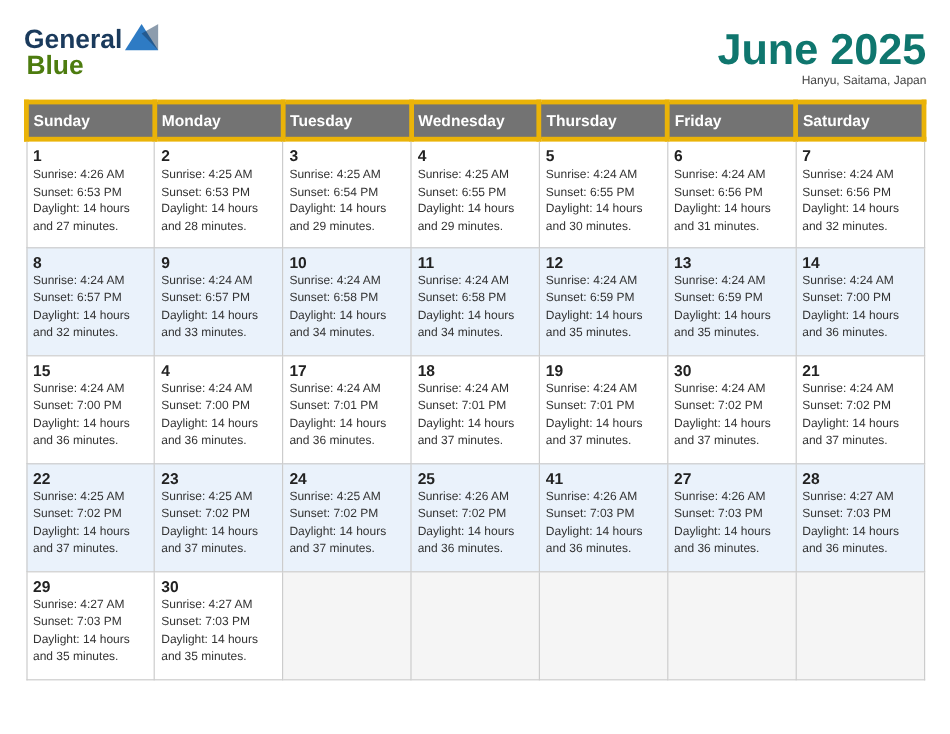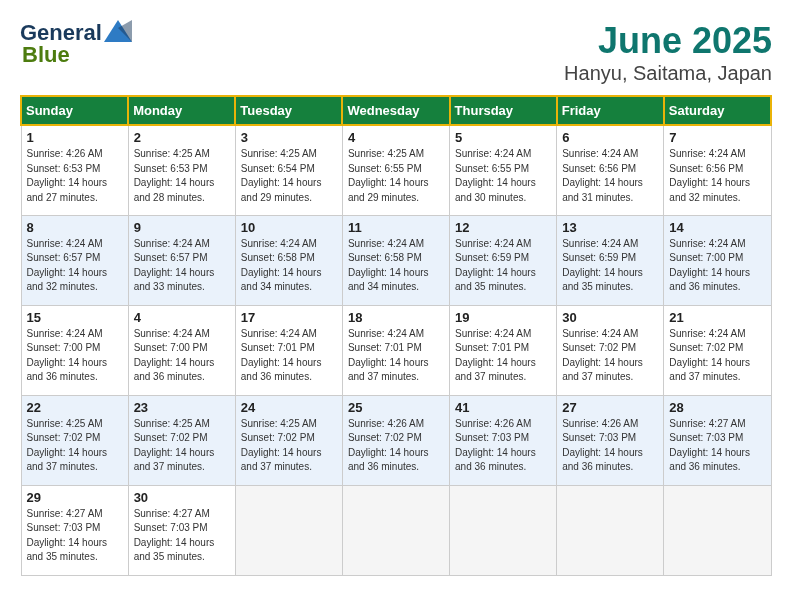--- a/index.html
+++ b/index.html
@@ -37,36 +37,36 @@
     }
     .title-block {
       text-align: right;
     }
     .month-title {
       font-size: 36px;
       font-weight: bold;
       color: #0f766e;
     }
     .location {
-      font-size: 20px;
+      font-size: 10px;
       color: #444;
     }
     table {
       width: 100%;
       border-collapse: collapse;
       table-layout: fixed;
     }
     th {
-      background-color: #15803d;
+      background-color: #737373;
       color: #fff;
       font-size: 13px;
       font-weight: bold;
       padding: 6px 4px;
       text-align: left;
-      border: 2px solid #eab308;
+      border: 4px solid #eab308;
     }
     td {
       border: 1px solid #ccc;
       vertical-align: top;
       padding: 4px 5px;
       font-size: 10.5px;
       color: #222;
       background: #fff;
       height: 90px;
     }

